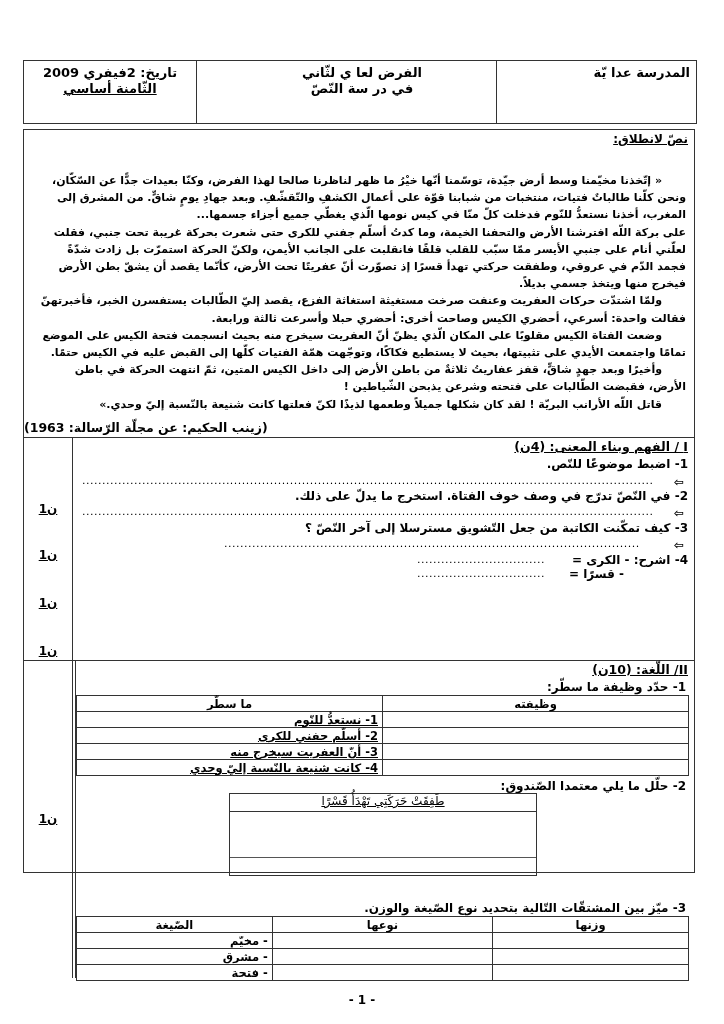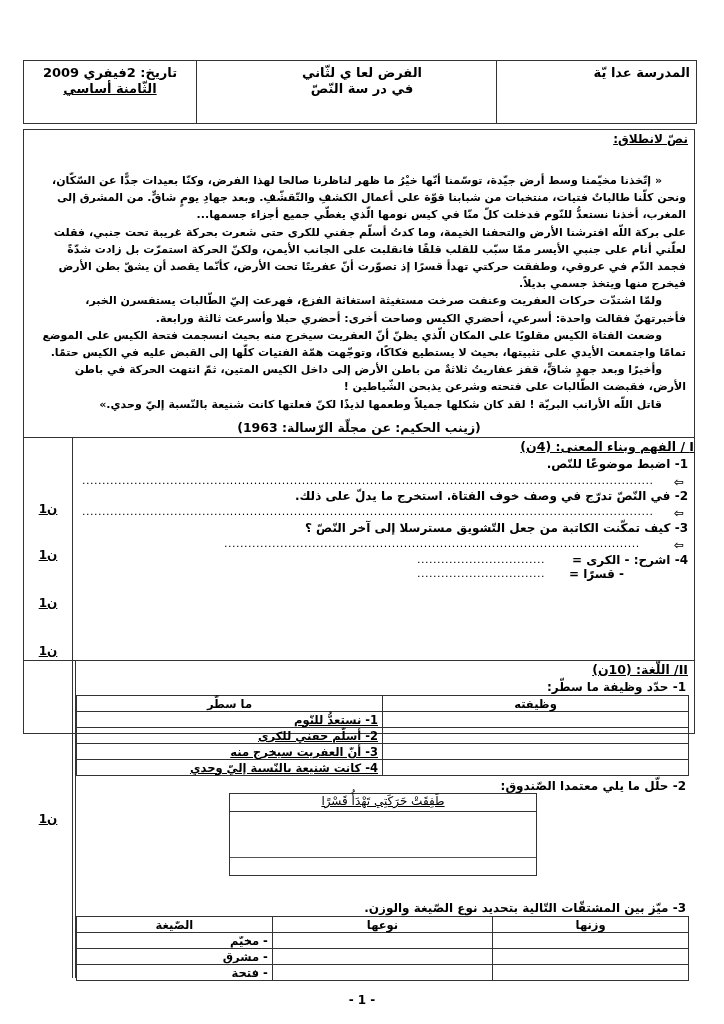--- a/index.html
+++ b/index.html
@@ -11,21 +11,21 @@
   table { border-collapse:collapse; }
 
   
   #hdr { left:23px; top:60px; width:672px; height:62px; border:1.5px solid #333; display:flex; flex-direction:row-reverse; }
   #hdr > div { box-sizing:border-box; height:100%; padding:4px 6px; font-size:13px; font-weight:bold; line-height:16px; }
   #hdr .c1 { width:200px; border-left:1.5px solid #333; text-align:right; direction:rtl; }
   #hdr .c2 { width:300px; border-left:1.5px solid #333; text-align:center; direction:rtl;padding-left:37px; }
   #hdr .c3 { width:172px; text-align:center; direction:rtl; }
 
   
-  #frame { left:23px; top:129px; width:672px; height:605px; border:1.5px solid #333; box-sizing:border-box; }
+  #frame { left:23px; top:129px; width:672px; height:744px; border:1.5px solid #333; box-sizing:border-box; }
   .hline { position:absolute; left:0; right:0; height:0; border-top:1.5px solid #333; }
   .vline { position:absolute; width:0; border-left:1.5px solid #333; }
 
   .passage-p { font-size:11px; line-height:17.2px; font-weight:bold; }
   .score { font-size:12px; font-weight:bold; text-decoration:underline; left:0; width:48px; text-align:center; }
   .q { font-size:12px; font-weight:bold; line-height:17px; }
   .dots { font-size:11px; letter-spacing:0.5px; overflow:hidden; white-space:nowrap; }
 
   .grid td, .grid th { border:1px solid #333; height:15px; font-size:11.5px; font-weight:bold; padding:0 4px; direction:rtl; text-align:right; }
   .grid th { text-align:center; }
@@ -46,31 +46,31 @@
   </div>
 </div>
 
 <div id="frame" class="abs">
 
   <div class="abs rtl b u" style="right:6px; top:2px; font-size:12px;">نصّ  لانطلاق:</div>
 
   <div class="abs rtl" style="left:12px; right:8px; top:42px;">
     <div class="passage-p" style="text-indent:24px;">« إتّخذنا مخيّمنا وسط أرض جيّدة، توسّمنا أنّها خيْرُ ما ظهر لناظرنا صالحا لهذا الفرض، وكنّا بعيدات جدًّا عن السّكّان، ونحن كلّنا طالباتٌ فتيات، منتخبات من شبابنا قوّة على أعمال الكشفِ والتّقشّفِ. وبعد جهادِ يومٍ شاقٍّ. من المشرق إلى المغرب، أخذنا نستعدُّ للنّوم فدخلت كلّ منّا في كيس نومها الّذي يغطّي جميع أجزاء جسمها...</div>
     <div class="passage-p">على بركة اللّه افترشنا الأرض والتحفنا الخيمة، وما كدتُ أسلّم جفني للكرى حتى شعرت بحركة غريبة تحت جنبي، فقلت لعلّني أنام على جنبي الأيسر ممّا سبّب للقلب قلقًا فانقلبت على الجانب الأيمن، ولكنّ الحركة استمرّت بل زادت شدّةً فجمد الدّم في عروقي، وطفقت حركتي تهدأ قسرًا إذ تصوّرت أنّ عفريتًا تحت الأرض، كأنّما يقصد أن يشقّ بطن الأرض فيخرج منها ويتخذ جسمي بديلاً.</div>
-    <div class="passage-p" style="text-indent:24px;">ولمّا اشتدّت حركات العفريت وعنفت صرخت مستغيثة استغاثة الفزع، فهرعت إليّ الطّالبات يستفسرن الخبر، فأخبرتهنّ فقالت واحدة: أسرعي، أحضري الكيس وصاحت أخرى: أحضري حبلا وأسرعت ثالثة ورابعة.</div>
+    <div class="passage-p" style="text-indent:24px;">ولمّا اشتدّت حركات العفريت وعنفت صرخت مستغيثة استغاثة الفزع، يقصد إليّ الطّالبات يستفسرن الخبر، فأخبرتهنّ فقالت واحدة: أسرعي، أحضري الكيس وصاحت أخرى: أحضري حبلا وأسرعت ثالثة ورابعة.</div>
     <div class="passage-p" style="text-indent:24px;">وضعت الفتاة الكيس مقلوبًا على المكان الّذي يظنّ أنّ العفريت سيخرج منه بحيث انسجمت فتحة الكيس على الموضع تمامًا واجتمعت الأيدي على تثبيتها، بحيث لا يستطيع فكاكًا، وتوجّهت همّة الفتيات كلّها إلى القبض عليه في الكيس حتمًا.</div>
     <div class="passage-p" style="text-indent:24px;">وأخيرًا وبعد جهدٍ شاقٍّ، قفز عفاريتُ ثلاثةٌ من باطن الأرض إلى داخل الكيس المتين، ثمّ انتهت الحركة في باطن الأرض، فقبضت الطّالبات على فتحته وشرعن يذبحن الشّياطين !</div>
     <div class="passage-p" style="text-indent:24px;">قاتل اللّه الأرانب البريّة ! لقد كان شكلها جميلاً وطعمها لذيذًا لكنّ فعلتها كانت شنيعة بالنّسبة إليّ وحدي.»</div>
   </div>
-  <div class="abs b" style="left:0; right:0; top:290px; text-align:center; font-size:12.5px; direction:rtl;">(زينب الحكيم: عن مجلّة الرّسالة: 1963)</div>
+  <div class="abs b" style="left:0; right:0; top:290px; text-align:left; font-size:12.5px; direction:rtl;">(زينب الحكيم: عن مجلّة الرّسالة: 1963)</div>
 
   <div class="hline" style="top:307px;"></div>
 
   <div class="vline" style="left:48px; top:307px; height:223px;"></div>
-  <div class="abs rtl b u" style="right:0; top:309px; font-size:12.5px;">I /  الفهم وبناء المعنى: (4ن)</div>
+  <div class="abs rtl b u" style="right:6px; top:309px; font-size:12.5px;">I /  الفهم وبناء المعنى: (4ن)</div>
 
   <div class="abs rtl q" style="right:6px; top:326px;text-align:right;">1- اضبط موضوعًا للنّص.</div>
   <div class="abs rtl q" style="right:10px; top:344px;">⇦</div>
   <div class="abs dots" style="left:58px; width:570px; top:344px; direction:ltr;">....................................................................................................................................................................</div>
 
   <div class="abs rtl q" style="right:6px; top:358px;">2- في النّصّ تدرّج في وصف خوف الفتاة. استخرج ما يدلّ على ذلك.</div>
   <div class="abs rtl q" style="right:10px; top:375px;">⇦</div>
   <div class="abs dots" style="left:58px; width:570px; top:375px; direction:ltr;">....................................................................................................................................................................</div>
 
   <div class="abs rtl q" style="right:6px; top:390px;">3- كيف تمكّنت الكاتبة من جعل التّشويق مسترسلا إلى آخر النّصّ ؟</div>

